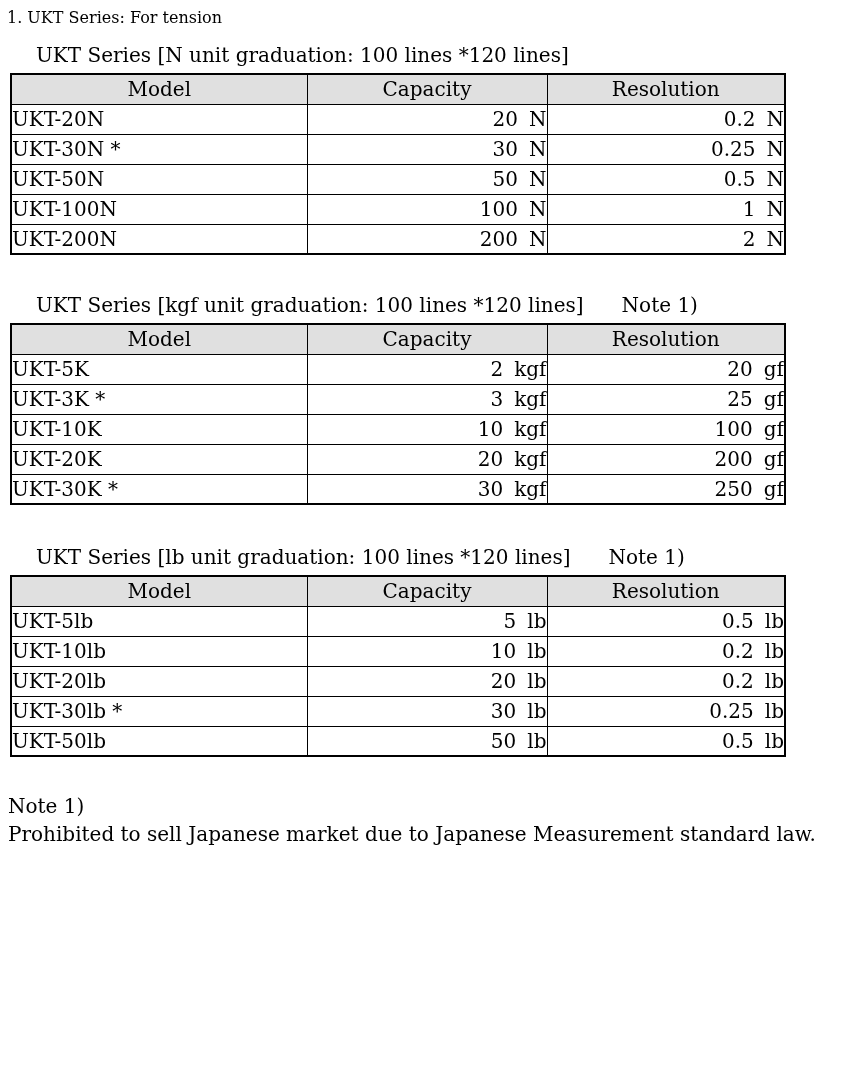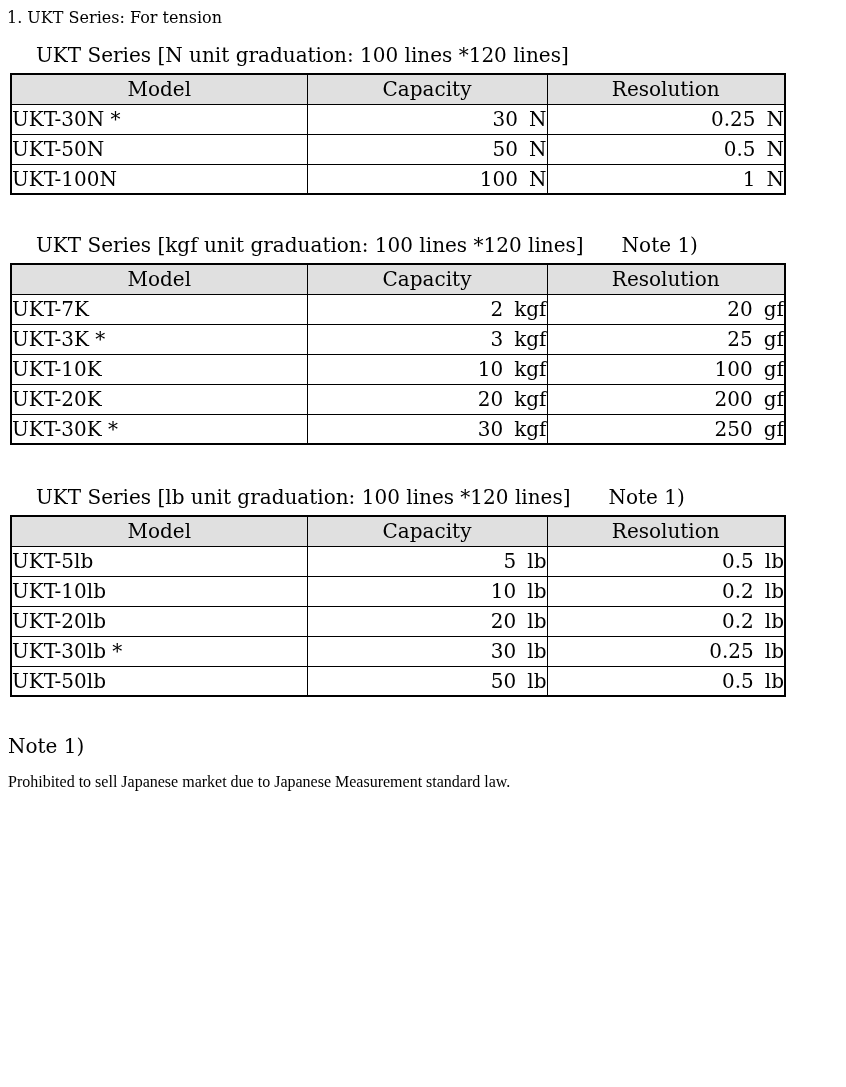--- a/index.html
+++ b/index.html
@@ -62,24 +62,23 @@
   .sec2 .subtitle-row { margin-top: 37px; }
   .sec3 .subtitle-row { margin-top: 39px; }
   .footer-note {
     margin: 36px 0 0 8px;
   }
   .footer-note .note-title {
     font-size: 20px;
     line-height: 26px;
   }
   .footer-note .note-text {
-    font-size: 16px;
+    font-size: 20px;
     line-height: 26px;
-    margin-top: 10px;
-    font-family: Liberation Serif, serif;
+    margin-top: 2px;
   }
 </style>
 </head>
 <body>
 
 <div class="title">1. UKT Series: For tension</div>
 
 <div class="section sec1">
   <div class="subtitle-row">
     <span>UKT Series [N unit graduation: 100 lines *120 lines]</span><span class="note-ref"></span>
@@ -92,33 +91,43 @@
       </colgroup>
     <thead>
       <tr>
         <th>Model</th>
         <th>Capacity</th>
         <th>Resolution</th>
       </tr>
     </thead>
     <tbody>
       <tr>
+        <td class="model-cell">UKT-20N</td>
+        <td class="num-cell"><span>20</span><span class="unit">N</span></td>
+        <td class="num-cell"><span>0.2</span><span class="unit">N</span></td>
+      </tr>
+      <tr>
         <td class="model-cell">UKT-30N *</td>
         <td class="num-cell"><span>30</span><span class="unit">N</span></td>
         <td class="num-cell"><span>0.25</span><span class="unit">N</span></td>
       </tr>
       <tr>
         <td class="model-cell">UKT-50N</td>
         <td class="num-cell"><span>50</span><span class="unit">N</span></td>
         <td class="num-cell"><span>0.5</span><span class="unit">N</span></td>
       </tr>
       <tr>
         <td class="model-cell">UKT-100N</td>
         <td class="num-cell"><span>100</span><span class="unit">N</span></td>
         <td class="num-cell"><span>1</span><span class="unit">N</span></td>
+      </tr>
+      <tr>
+        <td class="model-cell">UKT-200N</td>
+        <td class="num-cell"><span>200</span><span class="unit">N</span></td>
+        <td class="num-cell"><span>2</span><span class="unit">N</span></td>
       </tr>
     </tbody>
   </table>
 </div>
 
 <div class="section sec2">
   <div class="subtitle-row">
     <span>UKT Series [kgf unit graduation: 100 lines *120 lines]</span><span class="note-ref">Note 1)</span>
   </div>
   <table class="spec">
@@ -129,21 +138,21 @@
       </colgroup>
     <thead>
       <tr>
         <th>Model</th>
         <th>Capacity</th>
         <th>Resolution</th>
       </tr>
     </thead>
     <tbody>
       <tr>
-        <td class="model-cell">UKT-7K</td>
+        <td class="model-cell">UKT-5K</td>
         <td class="num-cell"><span>2</span><span class="unit">kgf</span></td>
         <td class="num-cell"><span>20</span><span class="unit">gf</span></td>
       </tr>
       <tr>
         <td class="model-cell">UKT-3K *</td>
         <td class="num-cell"><span>3</span><span class="unit">kgf</span></td>
         <td class="num-cell"><span>25</span><span class="unit">gf</span></td>
       </tr>
       <tr>
         <td class="model-cell">UKT-10K</td>

